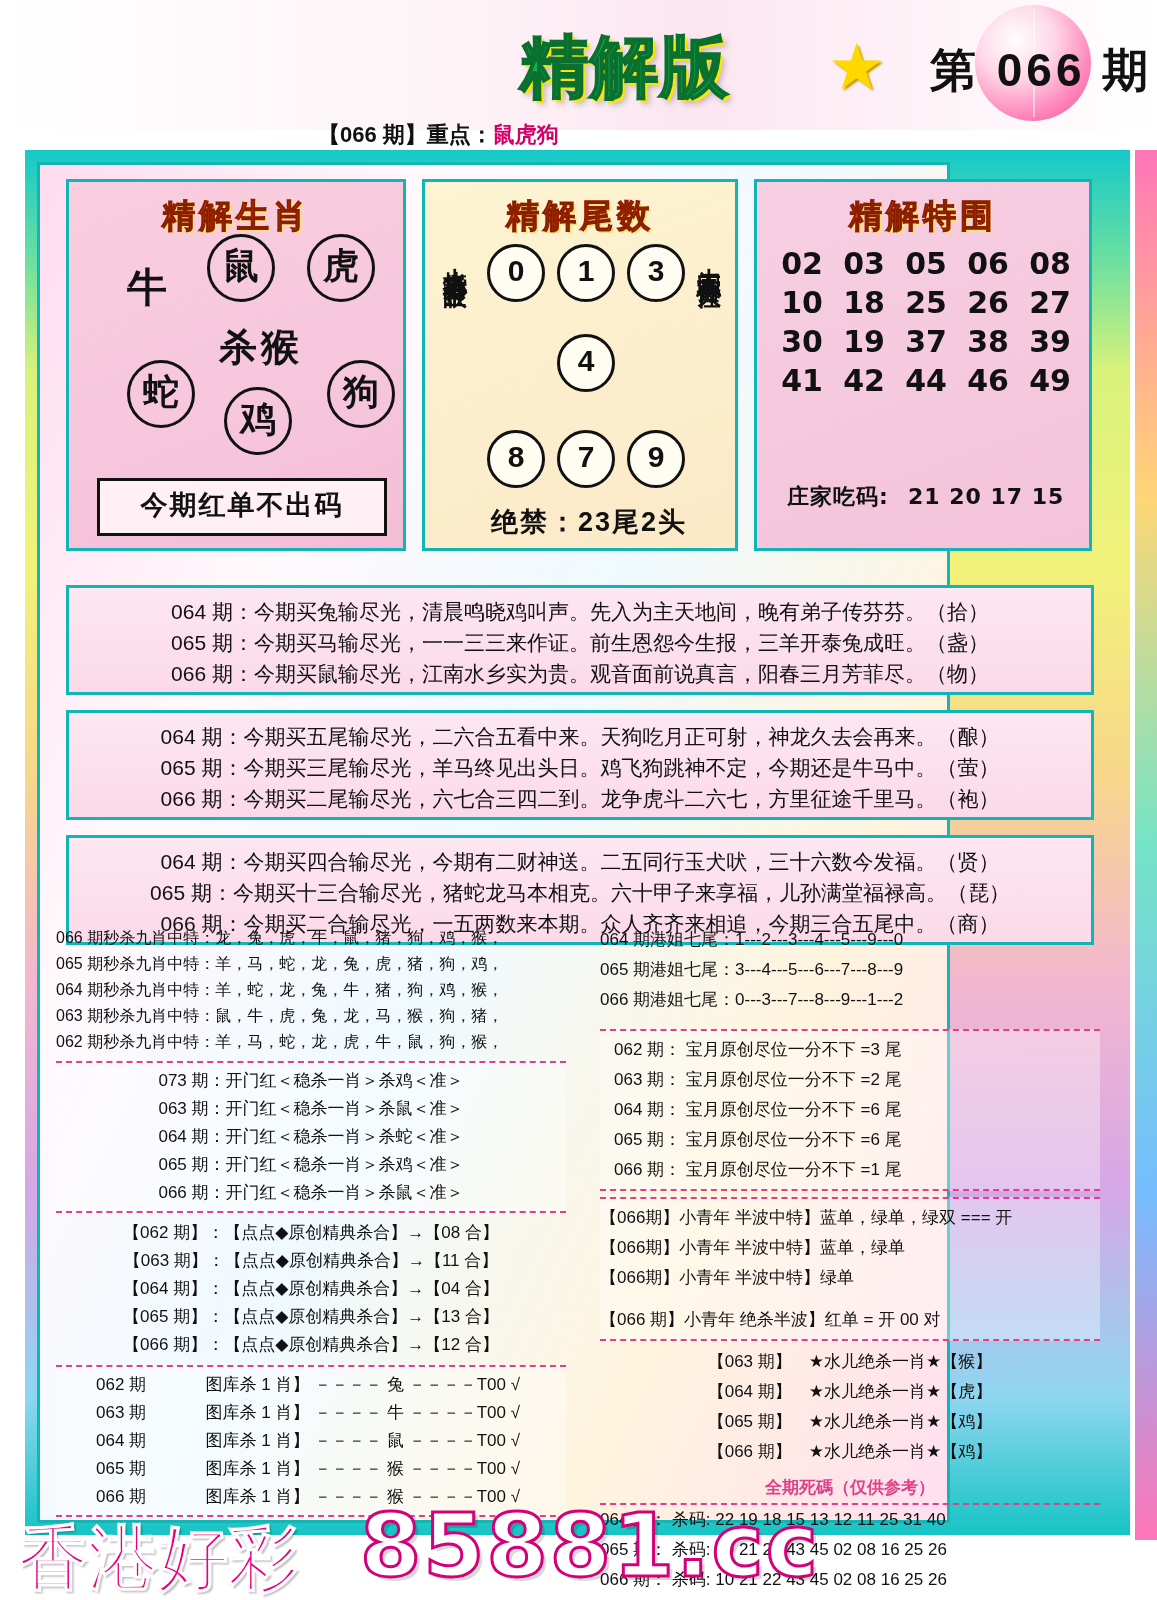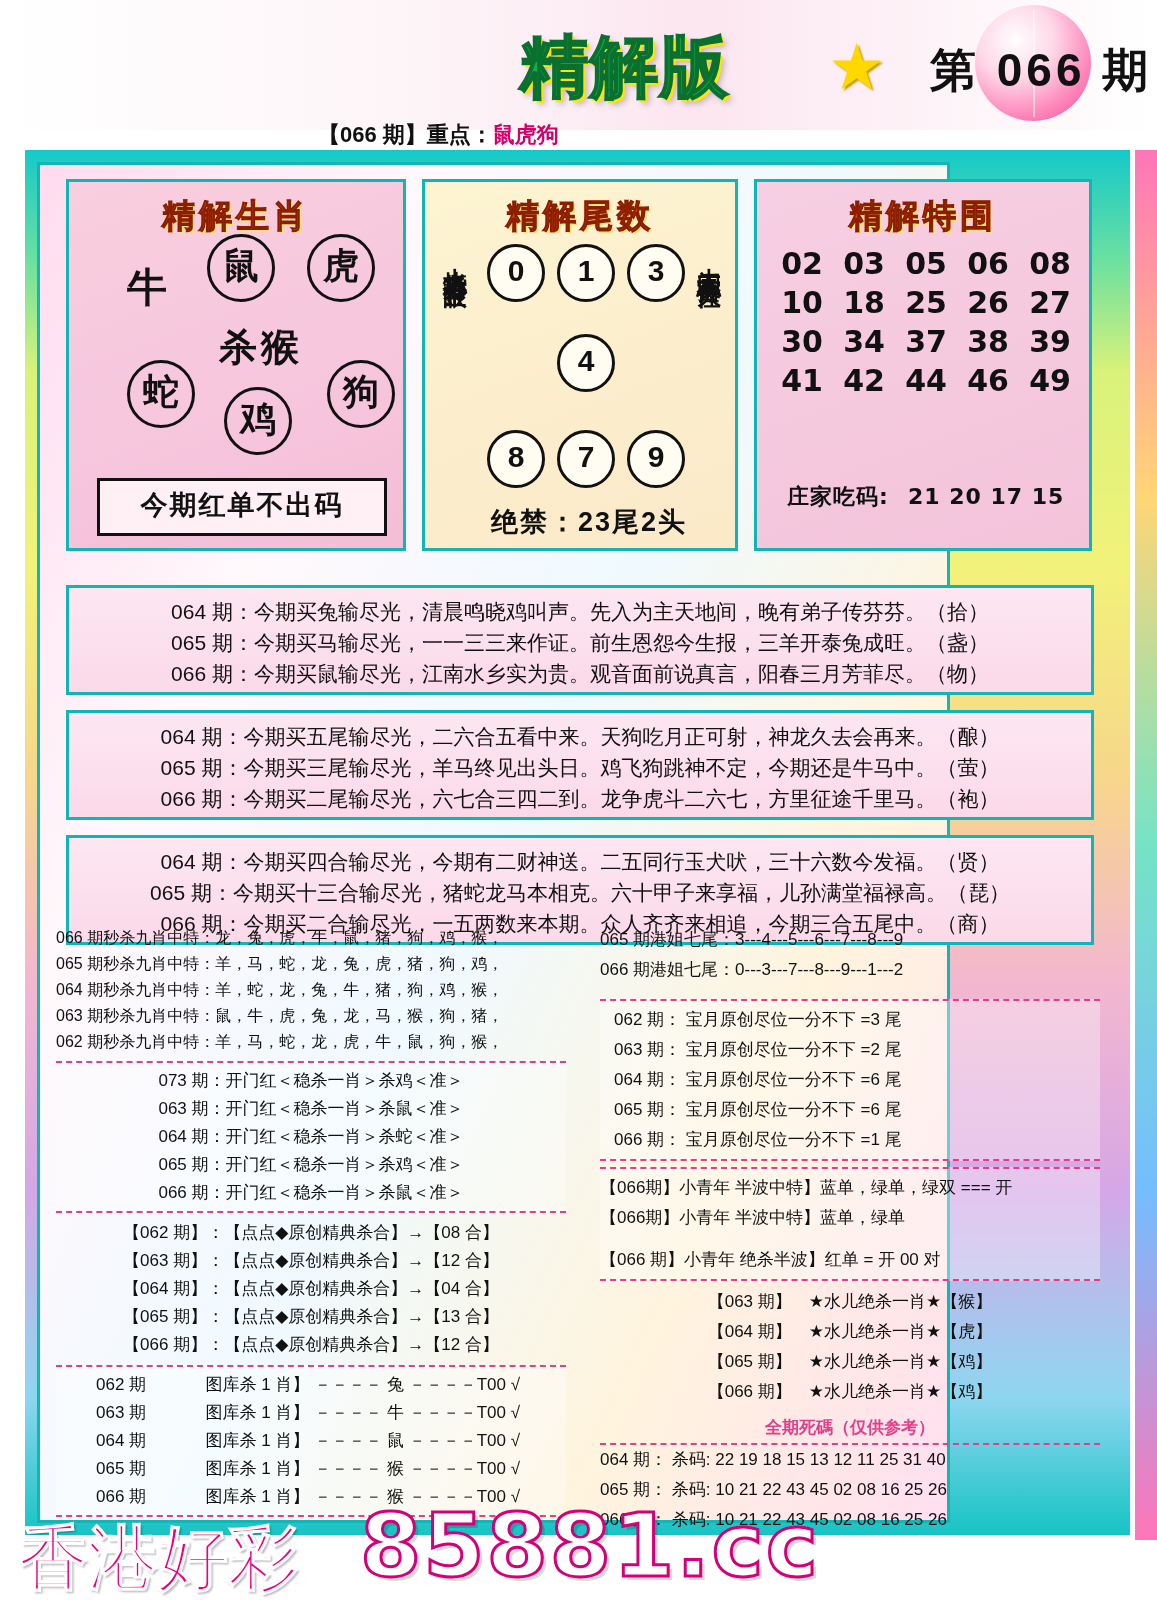--- a/index.html
+++ b/index.html
@@ -201,21 +201,21 @@
         <div class="ball" style="left:132px;top:248px;">7</div>
         <div class="ball" style="left:202px;top:248px;">9</div>
         <div class="ban">绝禁：23尾2头</div>
       </div>
 
       <div class="panel p3">
         <div class="ptitle">精解特围</div>
         <div class="numgrid">
           <div>02</div><div>03</div><div>05</div><div>06</div><div>08</div>
           <div>10</div><div>18</div><div>25</div><div>26</div><div>27</div>
-          <div>30</div><div>34</div><div>37</div><div>38</div><div>39</div>
+          <div>30</div><div>19</div><div>37</div><div>38</div><div>39</div>
           <div>41</div><div>42</div><div>44</div><div>46</div><div>49</div>
         </div>
         <div class="eat">
           <span>庄家吃码:</span>
           <span>21  20  17  15</span>
         </div>
       </div>
     </div>
 
     <div class="vblock" style="top:420px;height:110px;">
@@ -248,21 +248,21 @@
       <div class="dashbox">
         <div class="rowline ctr">073 期：开门红＜稳杀一肖＞杀鸡＜准＞</div>
         <div class="rowline ctr">063 期：开门红＜稳杀一肖＞杀鼠＜准＞</div>
         <div class="rowline ctr">064 期：开门红＜稳杀一肖＞杀蛇＜准＞</div>
         <div class="rowline ctr">065 期：开门红＜稳杀一肖＞杀鸡＜准＞</div>
         <div class="rowline ctr">066 期：开门红＜稳杀一肖＞杀鼠＜准＞</div>
       </div>
 
       <div>
         <div class="rowline ctr">【062 期】：【点点◆原创精典杀合】→【08 合】</div>
-        <div class="rowline ctr">【063 期】：【点点◆原创精典杀合】→【12 合】</div>
+        <div class="rowline ctr">【063 期】：【点点◆原创精典杀合】→【11 合】</div>
         <div class="rowline ctr">【064 期】：【点点◆原创精典杀合】→【04 合】</div>
         <div class="rowline ctr">【065 期】：【点点◆原创精典杀合】→【13 合】</div>
         <div class="rowline ctr">【066 期】：【点点◆原创精典杀合】→【12 合】</div>
       </div>
 
       <div class="dashbox">
         <div class="rowline" style="padding-left:40px;">
           <span>062 期</span>
           <span style="display:inline-block;width:50px;"></span>
           <span>图库杀 1 肖】</span>
@@ -305,35 +305,37 @@
           <span>－－－－</span>
           <span>猴</span>
           <span>－－－－T00</span>
           <span>√</span>
         </div>
       </div>
     </div>
 
     <div class="lowR">
       <div>
+        <div class="rowline2">064 期港姐七尾：1---2---3---4---5---9---0</div>
         <div class="rowline2">065 期港姐七尾：3---4---5---6---7---8---9</div>
         <div class="rowline2">066 期港姐七尾：0---3---7---8---9---1---2</div>
       </div>
 
       <div class="dashbox" style="margin-top:14px;">
         <div class="rowline2" style="padding-left:14px;">062 期：  宝月原创尽位一分不下 =3 尾</div>
         <div class="rowline2" style="padding-left:14px;">063 期：  宝月原创尽位一分不下 =2 尾</div>
         <div class="rowline2" style="padding-left:14px;">064 期：  宝月原创尽位一分不下 =6 尾</div>
         <div class="rowline2" style="padding-left:14px;">065 期：  宝月原创尽位一分不下 =6 尾</div>
         <div class="rowline2" style="padding-left:14px;">066 期：  宝月原创尽位一分不下 =1 尾</div>
       </div>
 
       <div class="dashbox">
         <div class="rowline2">【066期】小青年 半波中特】蓝单，绿单，绿双 === 开</div>
         <div class="rowline2">【066期】小青年 半波中特】蓝单，绿单</div>
+        <div class="rowline2">【066期】小青年 半波中特】绿单</div>
         <div class="rowline2" style="margin-top:12px;">【066 期】小青年 绝杀半波】红单 = 开 00 对</div>
       </div>
 
       <div>
         <div class="rowline2 ctr">【063 期】　★水儿绝杀一肖★【猴】</div>
         <div class="rowline2 ctr">【064 期】　★水儿绝杀一肖★【虎】</div>
         <div class="rowline2 ctr">【065 期】　★水儿绝杀一肖★【鸡】</div>
         <div class="rowline2 ctr">【066 期】　★水儿绝杀一肖★【鸡】</div>
       </div>
 

